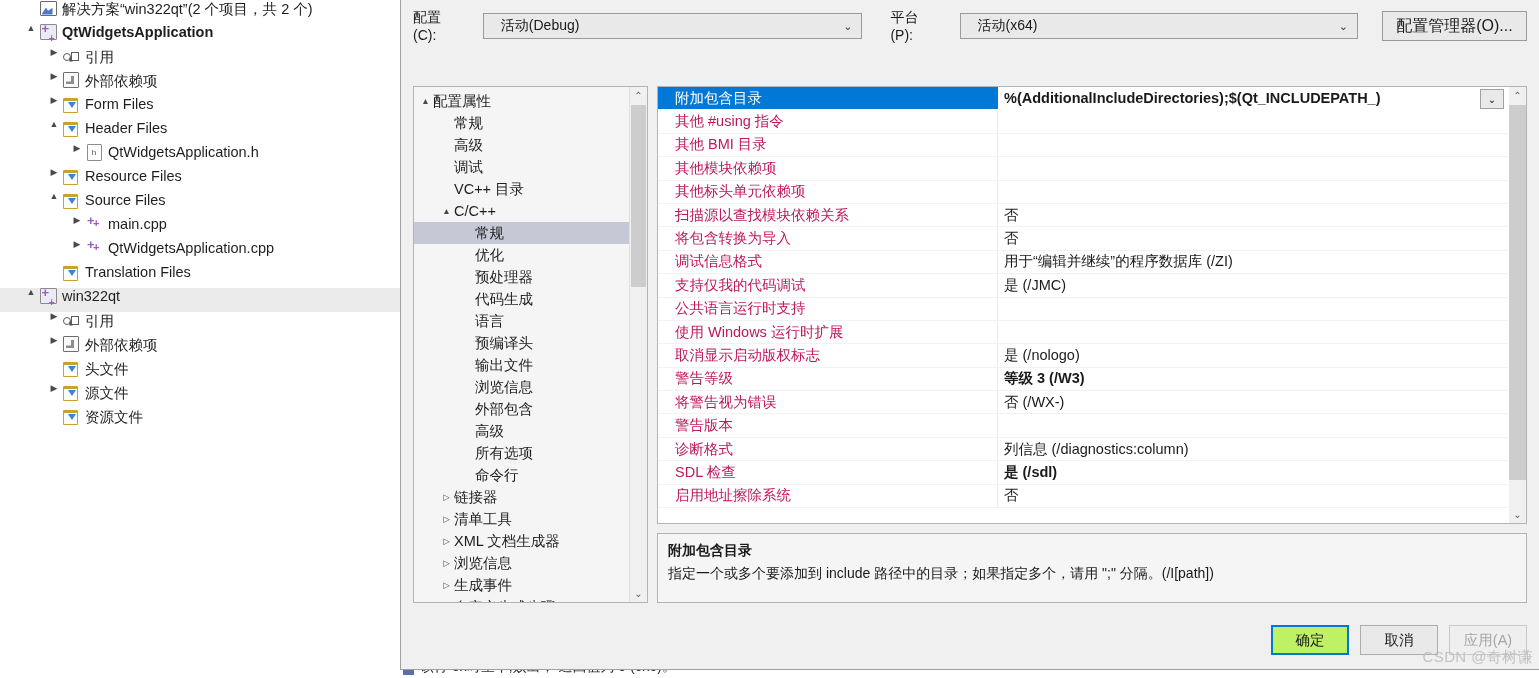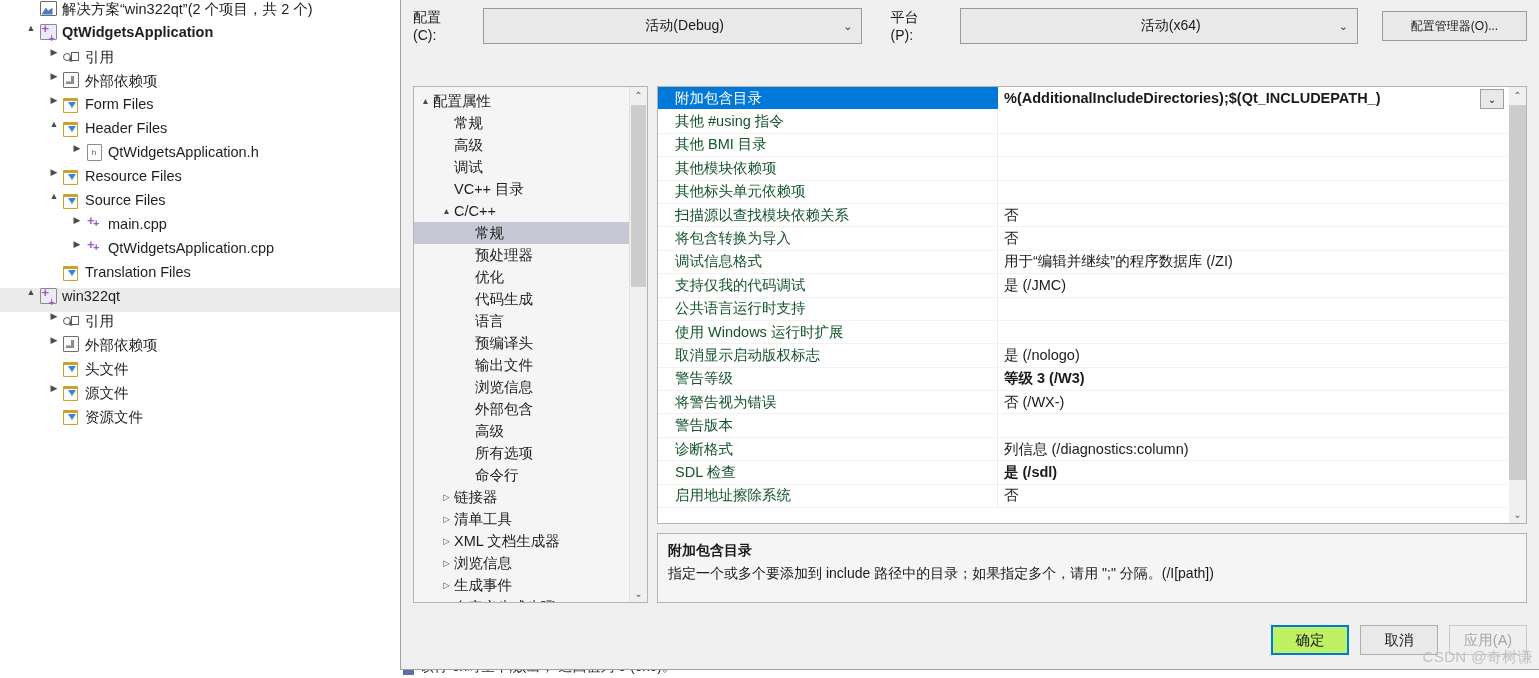--- a/index.html
+++ b/index.html
@@ -167,41 +167,40 @@
 
   .config-bar {
     height: 52px;
     background: #f0f0f0;
     display: flex; align-items: center;
     padding: 0 12px;
     gap: 12px;
   }
   .cfg-label { font-size: 14px; color: #1a1a1a; margin-right: 7px; }
   .combo {
-    height: 36px;
+    height: 26px;
     background: #e9e9e9;
     border: 1px solid #9a9a9a;
     display: flex; align-items: center;
     position: relative;
     font-size: 14px; color: #1a1a1a;
-    padding-left: 24px;
+    padding-left: 17px;
     box-sizing: border-box;
-    justify-content: center;
   }
   .combo .arrow {
     position: absolute; right: 9px; top: 50%;
     transform: translateY(-50%);
     font-size: 11px; color: #3a3a3a;
   }
   #config-combo { width: 383px; }
   #platform-combo { width: 402px; margin-right: 12px; }
   #config-manager-button {
     height: 28px; min-width: 143px;
     background: #e9e9e9; border: 1px solid #9a9a9a;
-    font-size: 12px; color: #1a1a1a;
+    font-size: 16px; color: #1a1a1a;
     display: flex; align-items: center; justify-content: center;
   }
 
   .dlg-body {
     position: absolute;
     left: 12px; top: 86px;
     right: 12px; bottom: 66px;
     display: flex;
   }
 
@@ -282,21 +281,21 @@
     height: 22.4px;
     display: flex;
     border-bottom: 1px solid #f2f2f5;
     align-items: center;
   }
   .pg-row.selected { border-bottom-color: transparent; }
   .pg-name {
     width: 340px; min-width: 340px;
     padding-left: 17px;
     box-sizing: border-box;
-    font-size: 14.5px; color: #14532d;
+    font-size: 14.5px; color: #be185d;
     white-space: nowrap; overflow: hidden;
     border-right: 1px solid #eceaf2;
     height: 100%; display: flex; align-items: center;
   }
   .pg-row.selected .pg-name {
     background: #0078d7; color: #ffffff;
     border-right-color: #0078d7;
   }
   .pg-val {
     flex: 1; padding-left: 6px;
@@ -564,26 +563,26 @@
             <span>C/C++</span>
           </div>
           <div class="st-row selected">
             <span style="width:46px;min-width:46px"></span>
             <span class="st-exp"></span>
             <span>常规</span>
           </div>
           <div class="st-row">
             <span style="width:46px;min-width:46px"></span>
             <span class="st-exp"></span>
+            <span>优化</span>
+          </div>
+          <div class="st-row">
+            <span style="width:46px;min-width:46px"></span>
+            <span class="st-exp"></span>
             <span>预处理器</span>
-          </div>
-          <div class="st-row">
-            <span style="width:46px;min-width:46px"></span>
-            <span class="st-exp"></span>
-            <span>优化</span>
           </div>
           <div class="st-row">
             <span style="width:46px;min-width:46px"></span>
             <span class="st-exp"></span>
             <span>代码生成</span>
           </div>
           <div class="st-row">
             <span style="width:46px;min-width:46px"></span>
             <span class="st-exp"></span>
             <span>语言</span>

